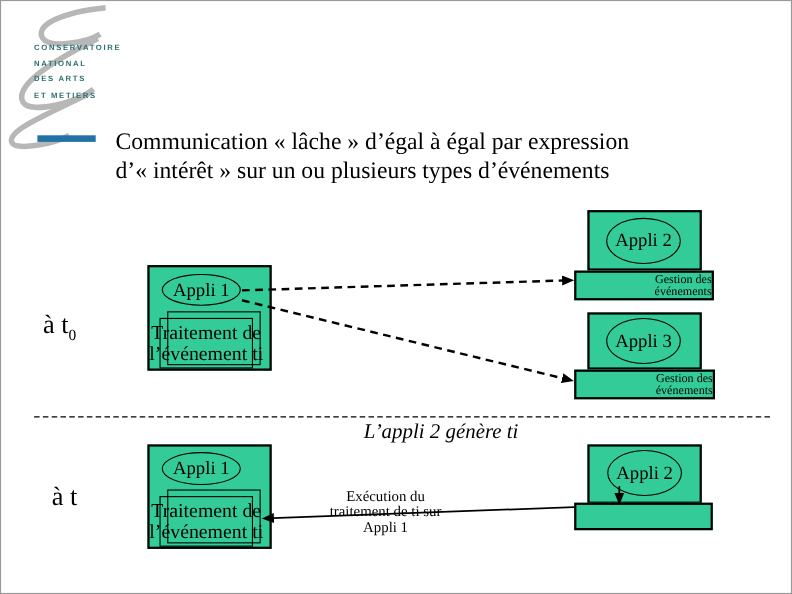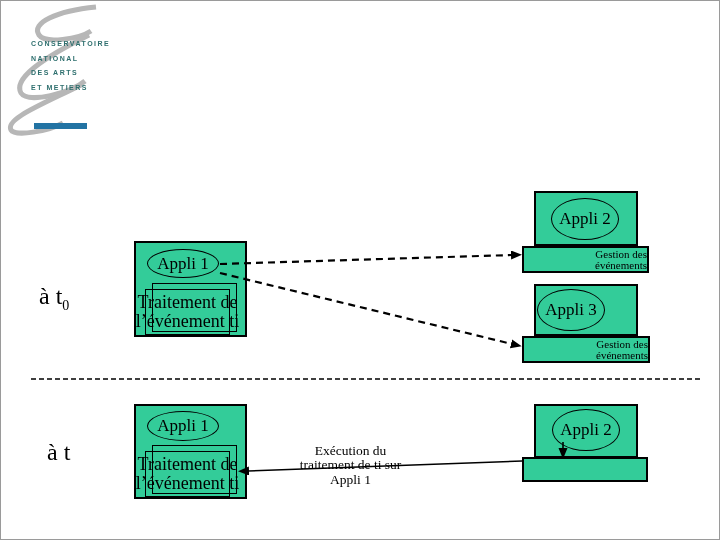--- a/index.html
+++ b/index.html
@@ -67,46 +67,49 @@
         <path d="M80,84 C40,104 4,118 10,129 C14,136 48,130 62,122"></path>
       </g>
     </svg>
     <div class="logo-lines">CONSERVATOIRE
 NATIONAL
 DES ARTS
 ET METIERS</div>
     <div class="logo-bar"></div>
   </div>
 
+  <div class="subtitle">Communication « lâche » d’égal à égal par expression
+d’« intérêt » sur un ou plusieurs types d’événements</div>
 
   <div class="time-label" style="left:38px;top:282px;"><span>à t</span><sub>0</sub></div>
 
   <div class="appbox" style="left:133px;top:240px;width:113px;height:96px;"></div>
   <div class="ellipse" style="left:146px;top:248px;width:72px;height:29px;">
       <span>Appli 1</span>
     </div>
   <div class="doc" style="left:151px;top:282px;width:85px;height:49px;"></div>
   <div class="doc doc-front" style="left:144px;top:288px;width:85px;height:46px;"><span>Traitement de
 l’événement ti</span></div>
 
 
   <div class="appbox" style="left:533px;top:190px;width:104px;height:55px;"></div>
   <div class="ellipse" style="left:550px;top:197px;width:68px;height:42px;">
       <span>Appli 2</span>
     </div>
   <div class="service" style="left:521px;top:245px;width:127px;height:27px;">Gestion des
 événements</div>
 
   <div class="appbox" style="left:533px;top:283px;width:104px;height:52px;"></div>
-  <div class="ellipse" style="left:536px;top:288px;width:68px;height:42px;">
+  <div class="ellipse" style="left:550px;top:288px;width:68px;height:42px;">
       <span>Appli 3</span>
     </div>
   <div class="service" style="left:521px;top:335px;width:128px;height:27px;">Gestion des
 événements</div>
 
+  <div class="divider-label" style="left:290px;top:381px;width:220px;">L’appli 2 génère ti</div>
 
   <div class="time-label" style="left:46px;top:438px;"><span>à t</span></div>
 
   <div class="appbox" style="left:133px;top:403px;width:113px;height:95px;"></div>
   <div class="ellipse" style="left:146px;top:410px;width:72px;height:30px;">
       <span>Appli 1</span>
     </div>
   <div class="doc" style="left:151px;top:444px;width:85px;height:49px;"></div>
   <div class="doc doc-front" style="left:144px;top:450px;width:85px;height:46px;"><span>Traitement de
 l’événement ti</span></div>

